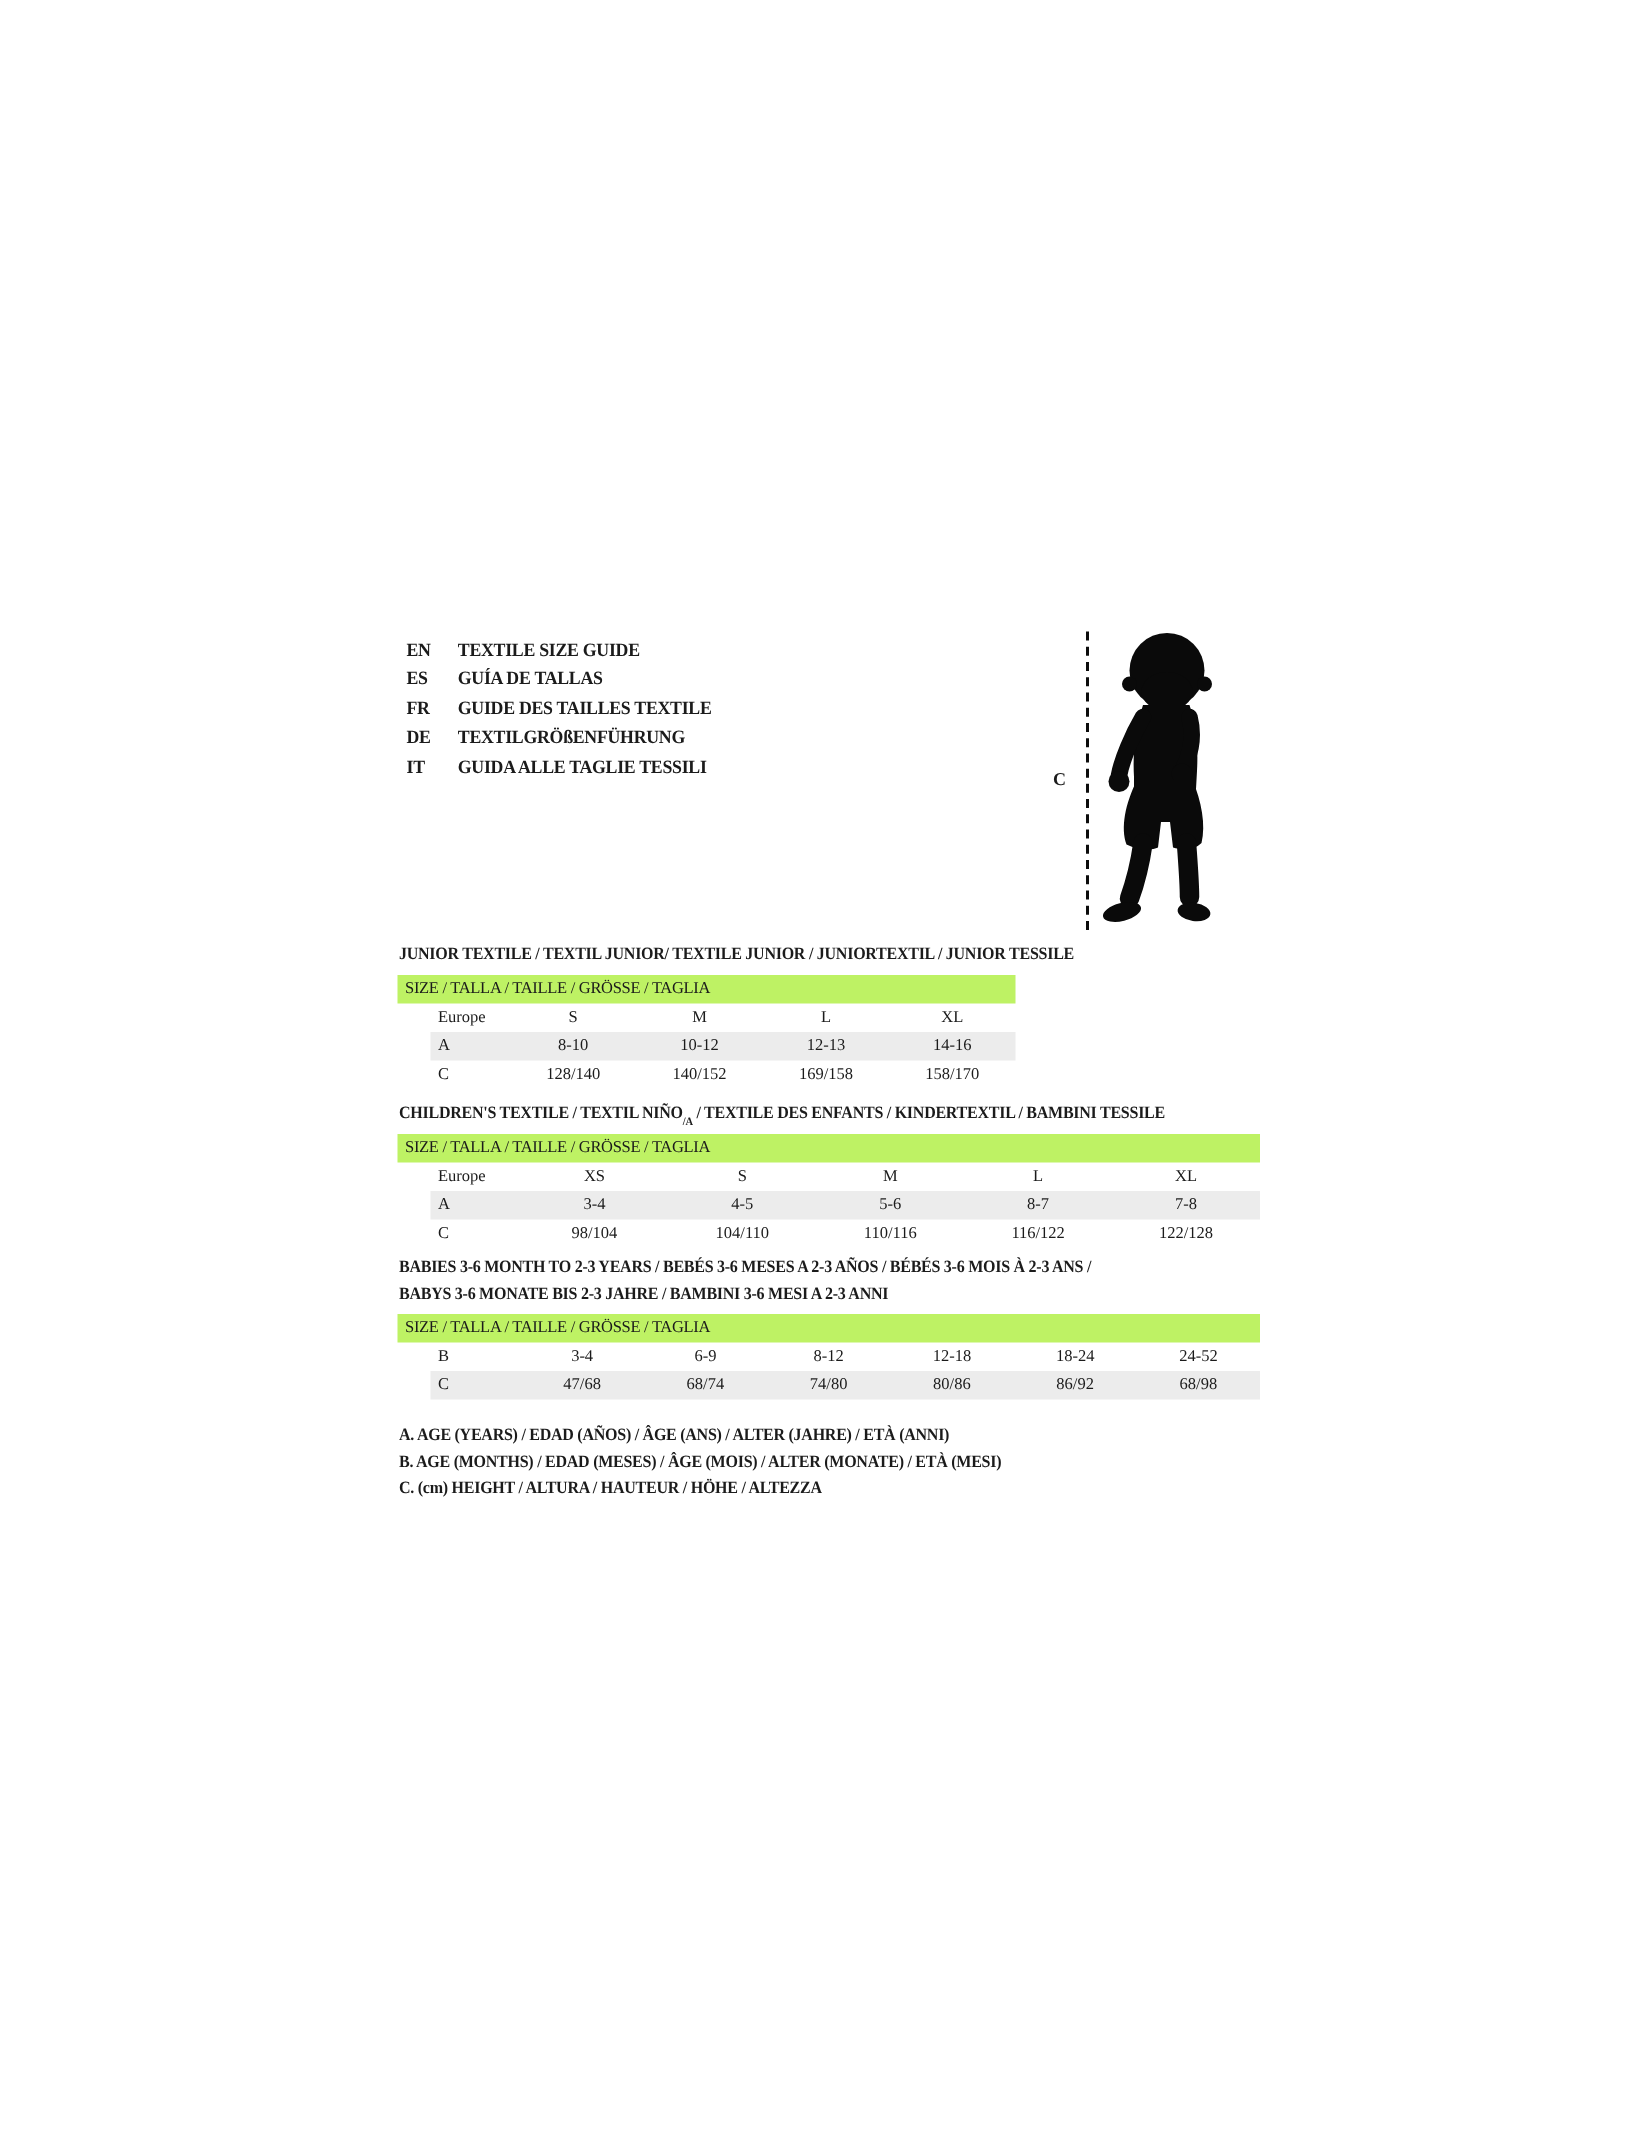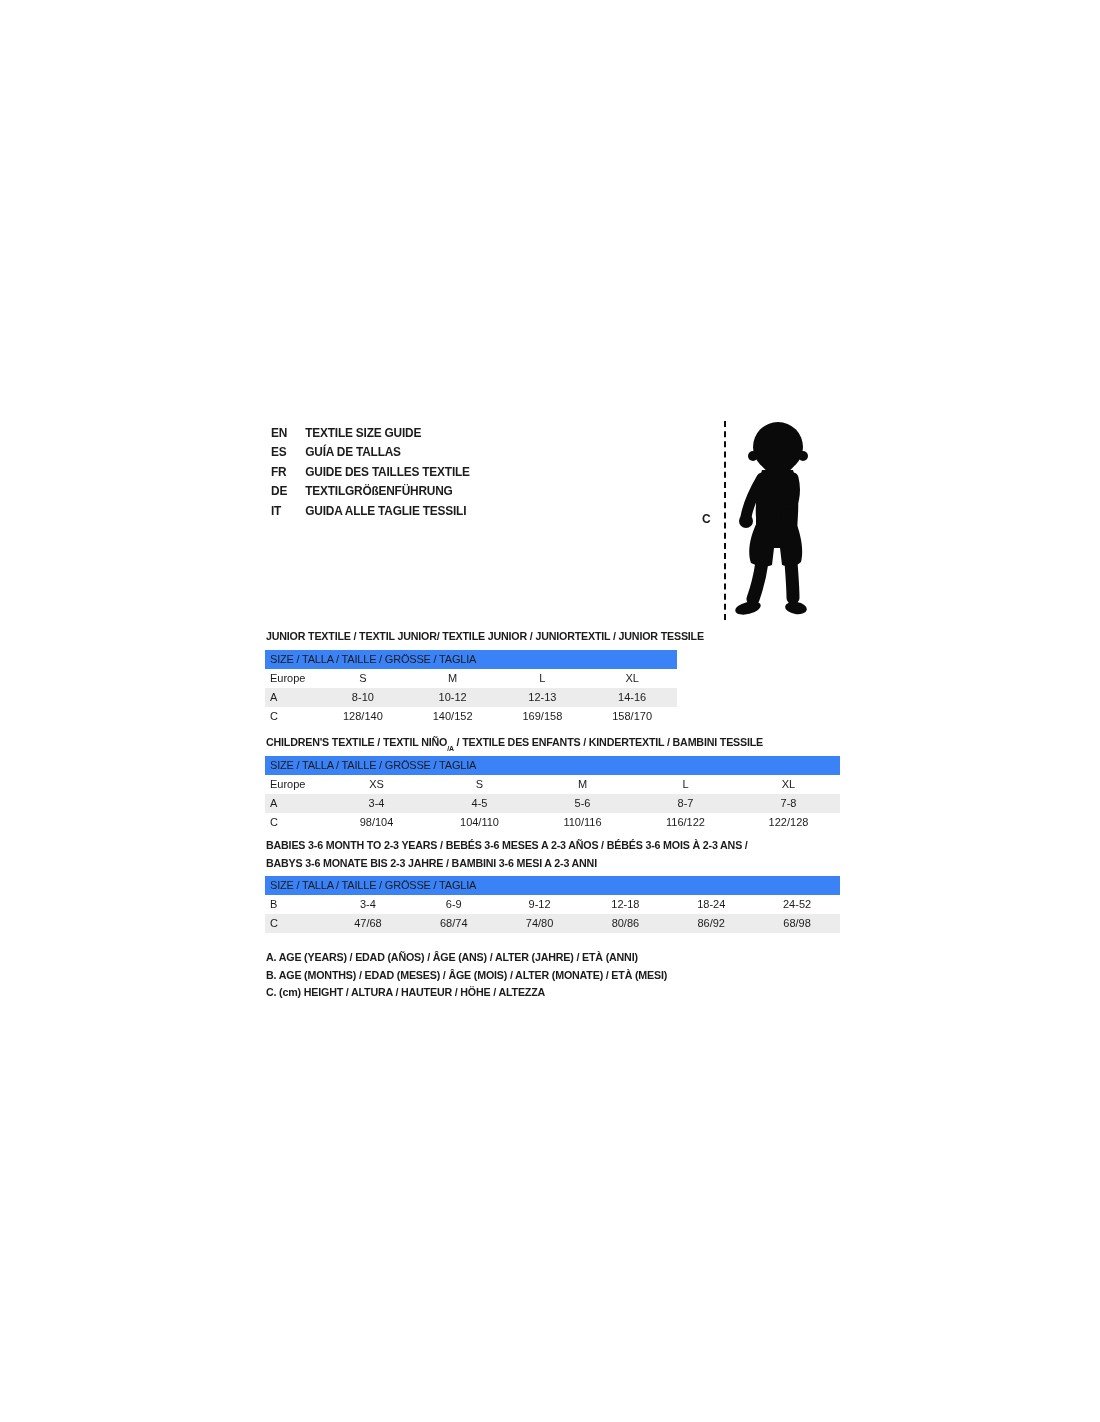--- a/index.html
+++ b/index.html
@@ -1,20 +1,20 @@
 <!DOCTYPE html>
 <html><head>
 <meta charset="utf-8">
 <style>
   html,body { margin:0; padding:0; background:#ffffff; }
   .page {
     position:relative;
     width:1100px; height:1422px;
     background:#ffffff;
-    font-family:Liberation Sans, sans-serif;
+    font-family:Liberation Serif, serif;
     color:#1b1b1b;
     overflow:hidden;
   }
 
   
   .lang-block { position:absolute; left:271px; top:424px; }
   .lang-row { display:flex; line-height:19.4px; font-size:12.5px; font-weight:bold; letter-spacing:-0.2px; transform:scaleX(0.95); transform-origin:left top; white-space:nowrap; }
   .lang-code { width:36px; }
 
   
@@ -26,22 +26,22 @@
   .section-title {
     position:absolute; font-size:11.5px; font-weight:bold; letter-spacing:-0.2px;
     line-height:17.5px; white-space:nowrap; transform:scaleX(0.93); transform-origin:left top;
   }
   .section-title .sub { font-size:7.5px; position:relative; top:2px; }
 
   
   .size-table { position:absolute; font-size:11px; }
   .t-junior { --labw:48px; width:412px; }
   .t-children, .t-babies { --labw:55px; width:575px; }
-  .band { height:19px; line-height:19px; background:#3b82f6; padding-left:5px; letter-spacing:-0.2px; white-space:nowrap; }
-  .trow { display:flex; height:19px; line-height:19px; }
+  .band { height:19px; line-height:19px; background:#bef264; padding-left:5px; letter-spacing:-0.2px; white-space:nowrap; }
+  .trow { display:flex; height:19px; line-height:19px;margin-left:22px; }
   .trow.shaded { background:#ececec; }
   .cell { flex:1 1 0; text-align:center; white-space:nowrap; }
   .cell.lab { flex:0 0 auto; width:var(--labw); text-align:left; padding-left:5px; }
 
   
   .footnotes { position:absolute; left:266px; top:949px; font-size:11.5px; font-weight:bold; letter-spacing:-0.2px; line-height:17.6px; transform:scaleX(0.93); transform-origin:left top; white-space:nowrap; }
 </style>
 </head>
 <body>
 
@@ -156,21 +156,21 @@
     <div>BABIES 3-6 MONTH TO 2-3 YEARS / BEBÉS 3-6 MESES A 2-3 AÑOS / BÉBÉS 3-6 MOIS À 2-3 ANS /</div>
     <div>BABYS 3-6 MONATE BIS 2-3 JAHRE / BAMBINI 3-6 MESI A 2-3 ANNI</div>
   </div>
   <div class="size-table t-babies" style="left:265px; top:876px;">
     <div class="band">SIZE / TALLA / TAILLE / GRÖSSE / TAGLIA</div>
     <div>
         <div class="trow">
           <span class="cell lab">B</span>
           <span class="cell">3-4</span>
           <span class="cell">6-9</span>
-          <span class="cell">9-12</span>
+          <span class="cell">8-12</span>
           <span class="cell">12-18</span>
           <span class="cell">18-24</span>
           <span class="cell">24-52</span>
         </div>
         <div class="trow shaded">
           <span class="cell lab">C</span>
           <span class="cell">47/68</span>
           <span class="cell">68/74</span>
           <span class="cell">74/80</span>
           <span class="cell">80/86</span>

